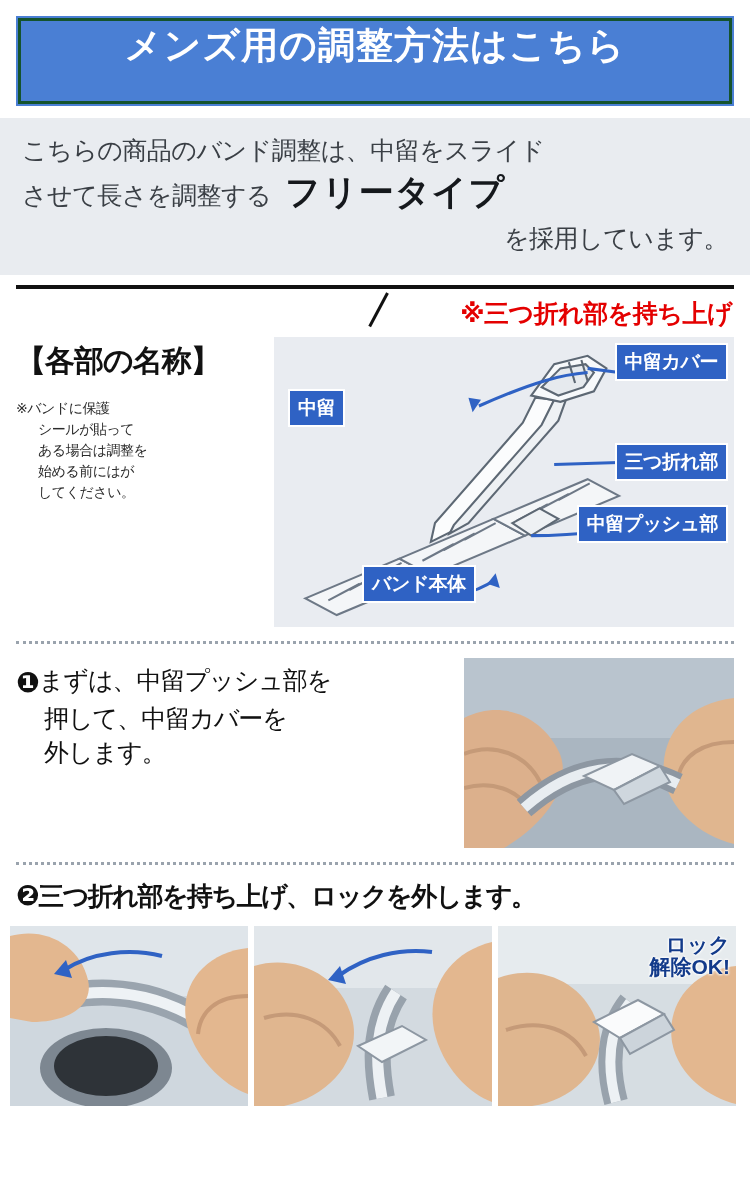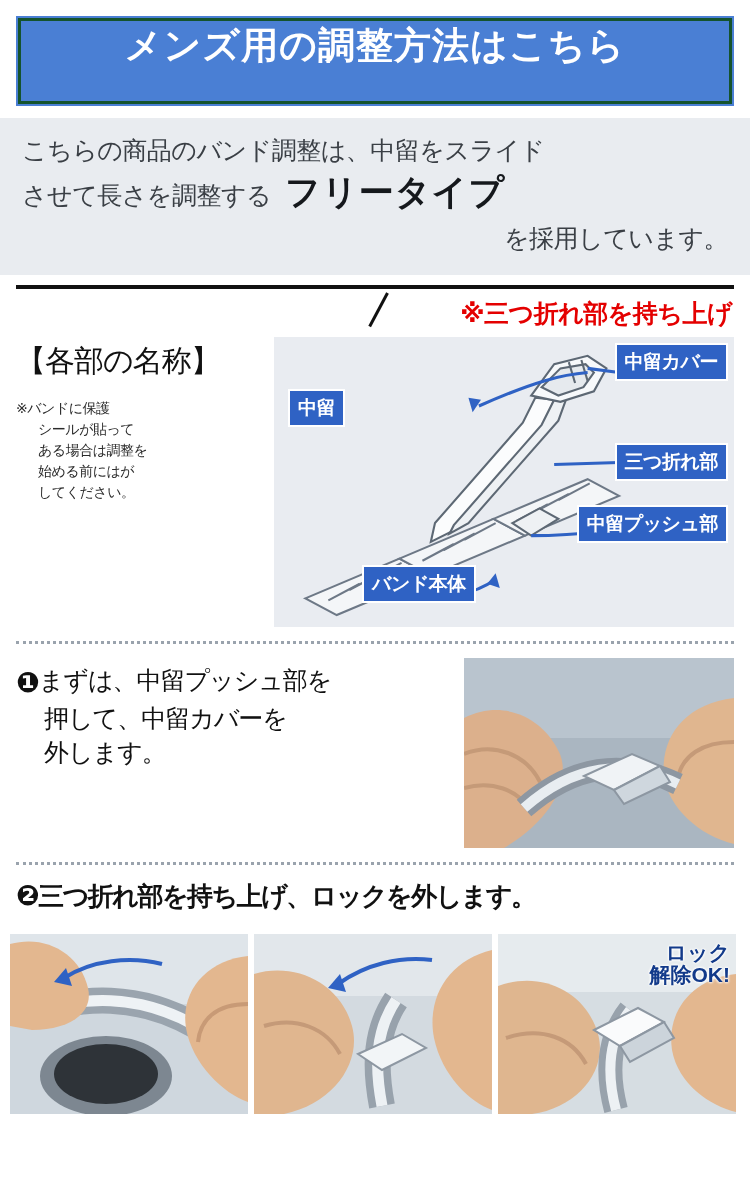--- a/index.html
+++ b/index.html
@@ -110,21 +110,21 @@
     margin-top: 2px;
   }
   .parts-left {
     width: 258px;
     flex: 0 0 258px;
     padding-top: 4px;
   }
   .parts-left h2 {
     margin: 0;
     font-size: 30px;
-    font-weight: normal;
+    font-weight: bold;
     color: #111;
     letter-spacing: -1px;
   }
   .parts-left .note {
     margin-top: 16px;
     font-size: 14px;
     line-height: 1.5;
     color: #2b2b2b;
     letter-spacing: -0.5px;
   }
@@ -203,21 +203,21 @@
     font-weight: bold;
     color: #111;
     letter-spacing: -1.5px;
     display: flex;
     align-items: baseline;
   }
   .photo-row {
     display: flex;
     gap: 6px;
     padding: 0 10px;
-    margin-top: 20px;
+    margin-top: 12px;
   }
   .photo {
     position: relative;
     width: 238px; height: 180px;
     overflow: hidden;
     background: #c9d2da;
   }
   .ok-badge {
     position: absolute;
     right: 6px; top: 8px;

